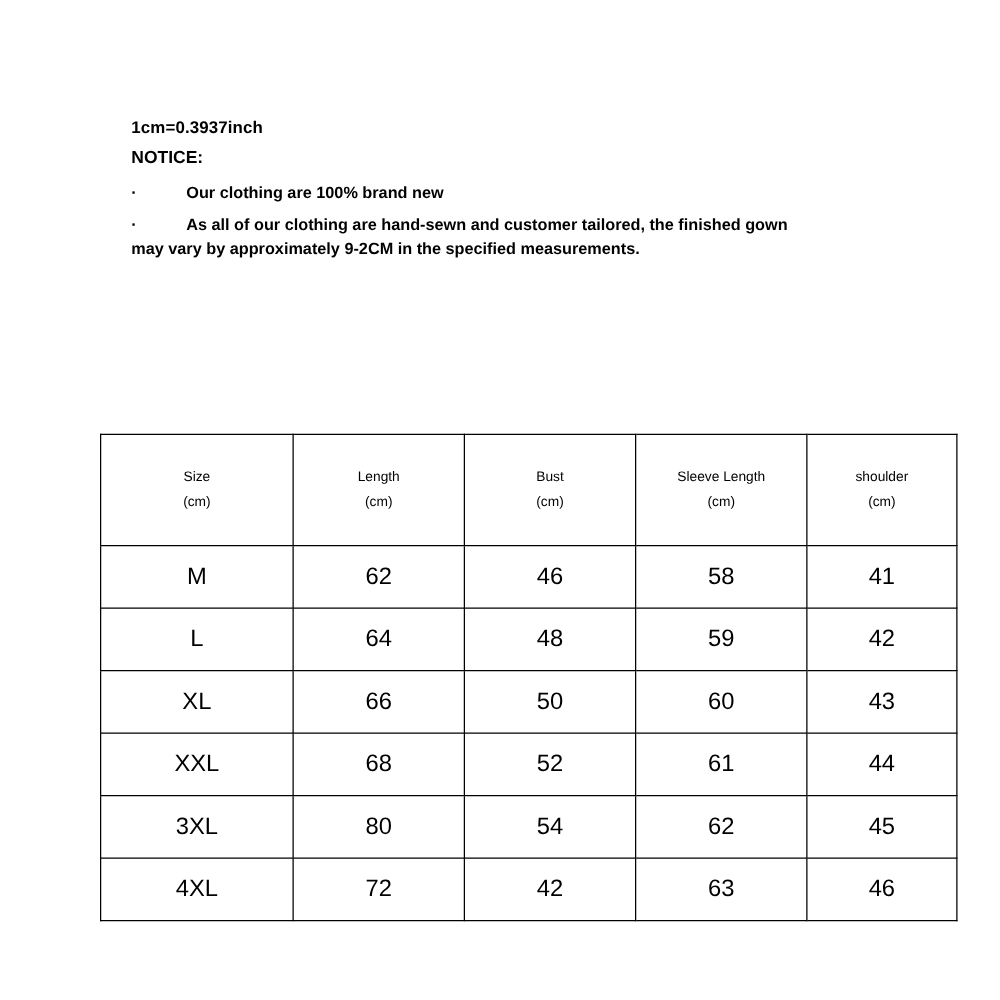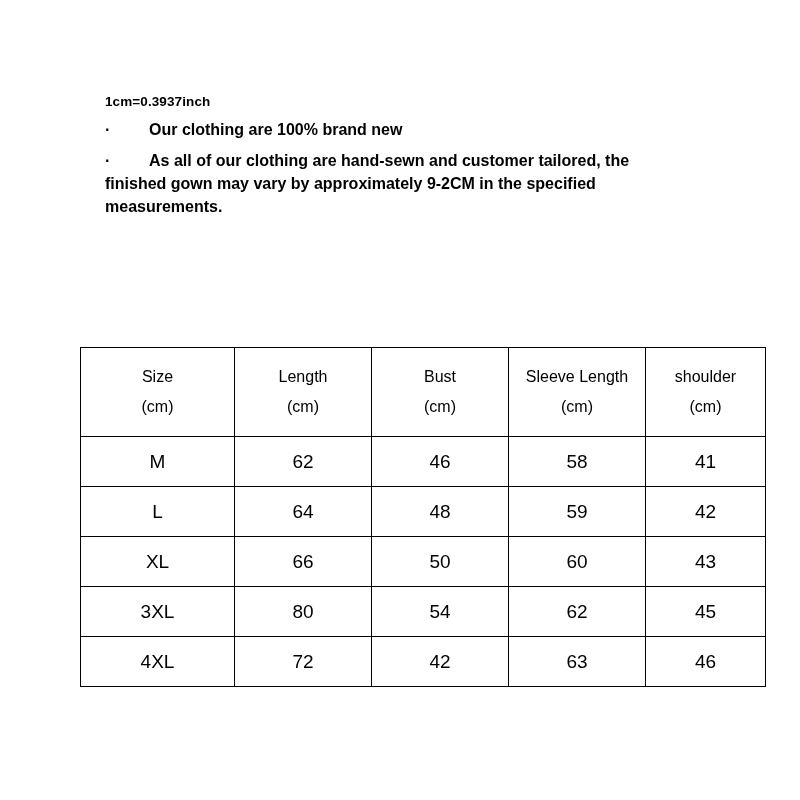--- a/index.html
+++ b/index.html
@@ -33,21 +33,21 @@
     font-weight: bold;
     line-height: 1.0;
     margin: 0 0 13px 0;
   }
   .notice-list {
     margin: 0;
     padding: 0;
     list-style: none;
   }
   .notice-item {
-    font-size: 16px;
+    font-size: 13px;
     font-weight: bold;
     line-height: 1.45;
     margin: 0 0 8px 0;
     position: relative;
     padding-left: 0;
   }
   .notice-item .bullet {
     display: inline-block;
     width: 44px;
     font-weight: bold;
@@ -70,21 +70,21 @@
     table-layout: fixed;
   }
   table.size-table td, table.size-table th {
     border: 1px solid #000000;
     text-align: center;
     vertical-align: middle;
     font-weight: normal;
   }
   table.size-table thead td {
     height: 88px;
-    font-size: 16px;
+    font-size: 11px;
     line-height: 1.85;
     padding: 0 4px;
   }
   table.size-table tbody td {
     height: 49px;
     font-size: 19px;
     padding: 0 4px;
   }
   .col-size { width: 145px; }
   .col-length { width: 128px; }
@@ -93,20 +93,21 @@
   .col-shoulder { width: 111px; }
   .hdr-sub { display: block; }
 </style>
 </head>
 <body>
 
 <div class="page">
 
   <p class="conv-line">1cm=0.3937inch</p>
 
+  <p class="notice-title">NOTICE:</p>
 
   <ul class="notice-list">
     <li class="notice-item">
       <span class="bullet">·</span><span class="body">Our clothing are 100% brand new</span>
     </li>
     <li class="notice-item wrap">
       <span class="bullet">·</span><span class="body">As all of our clothing are hand-sewn and customer tailored, the finished gown may vary by approximately 9-2CM in the specified measurements.</span>
     </li>
   </ul>
 
@@ -152,20 +153,27 @@
           <td>42</td>
         </tr>
         <tr>
           <td>XL</td>
           <td>66</td>
           <td>50</td>
           <td>60</td>
           <td>43</td>
         </tr>
         <tr>
+          <td>XXL</td>
+          <td>68</td>
+          <td>52</td>
+          <td>61</td>
+          <td>44</td>
+        </tr>
+        <tr>
           <td>3XL</td>
           <td>80</td>
           <td>54</td>
           <td>62</td>
           <td>45</td>
         </tr>
         <tr>
           <td>4XL</td>
           <td>72</td>
           <td>42</td>

